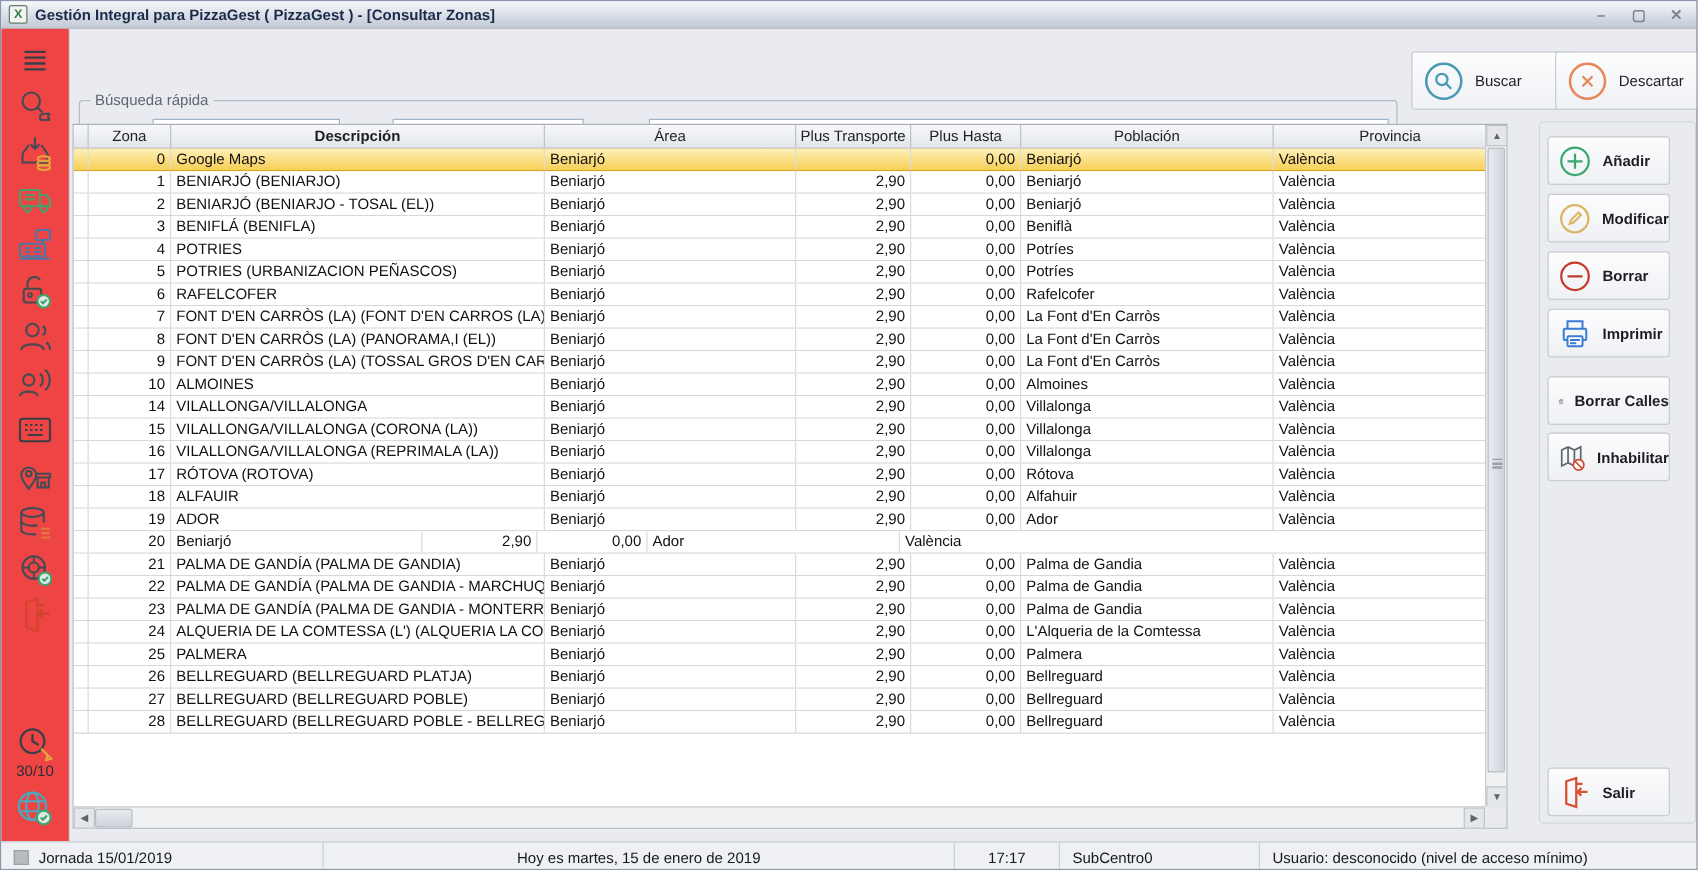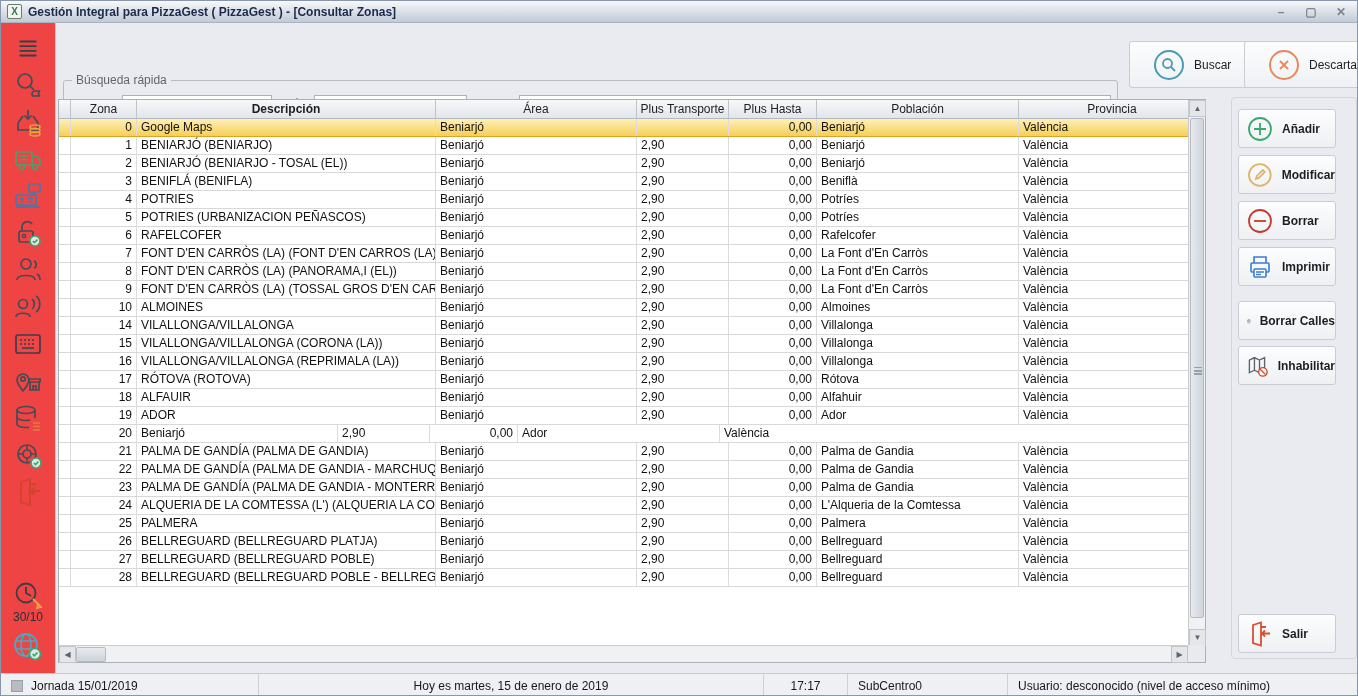--- a/index.html
+++ b/index.html
@@ -33,37 +33,37 @@
   .fldlabel { position:absolute; top:12px; font-size:12px; color:#1c1e22; }
   .combo { position:absolute; top:8px; height:22px; background:#fff; border:1px solid #9fb4c9; font-size:12px; color:#1c1e22;
     display:flex; align-items:center; padding-left:5px; }
   .combo .arrow { position:absolute; right:6px; top:8px; width:0; height:0; border-left:4px solid transparent;
     border-right:4px solid transparent; border-top:5px solid #6a7380; }
   .textfield { position:absolute; top:8px; height:22px; background:#fff; border:1px solid #9fb4c9; font-size:12px; padding-left:5px;
     font-family:"Liberation Sans", sans-serif; }
 
   
   .big-btn { position:absolute; top:40px; width:130px; height:47px; background:linear-gradient(#fdfdfe,#eff1f4);
-    border:1px solid #c8cdd4; border-radius:3px; display:flex; align-items:center; gap:10px; padding-left:24px; cursor:default; }
+    border:1px solid #c8cdd4; border-radius:3px; display:flex; align-items:center; gap:10px; padding-left:10px; cursor:default; }
   .big-btn .lbl { font-size:12px; color:#1c1e22; }
   .ring { width:30px; height:30px; border-radius:50%; display:flex; align-items:center; justify-content:center; }
 
   
   .grid { position:absolute; left:57px; top:98px; width:1148px; height:564px; background:#fff; border:1px solid #aab0b8; }
   .grid-header { display:flex; height:19px; background:linear-gradient(#f7f8fa,#e2e5ea); border-bottom:1px solid #b3b8bf; }
   .th { font-size:12px; color:#1c1e22; text-align:center; line-height:18px; border-right:1px solid #bfc3ca;
     overflow:hidden; white-space:nowrap; }
   .th.sorted { font-weight:bold; }
   .grid-body { position:absolute; left:0; top:19px; width:1129px; height:528px; overflow:hidden; background:#fff; }
   .tr { display:flex; height:18px; border-bottom:1px solid #d8d8d8; background:#fff; }
   .td { font-size:12px; color:#111; line-height:17px; padding:0 4px; border-right:1px solid #dcdcdc;
     overflow:hidden; white-space:nowrap; }
   .tr.selected { background:linear-gradient(#fdf0b8,#f7cf57); border-top:1px solid #dca325; border-bottom:1px solid #dca325; height:19px; margin-top:-1px; }
   .cw0{width:12px;} .cw1{width:66px;text-align:right;} .cw2{width:299px;} .cw3{width:201px;}
-  .cw4{width:92px;} .cw5{width:88px;text-align:right;} .cw6{width:202px;} .cw7{flex:1;border-right:none;}
+  .cw4{width:92px;text-align:right;} .cw5{width:88px;text-align:right;} .cw6{width:202px;} .cw7{flex:1;border-right:none;}
   .th.cw1{text-align:center;} .th.cw4{text-align:center;} .th.cw5{text-align:center;}
 
   
   .vscroll { position:absolute; right:0; top:0; width:17px; height:546px; background:#f0f1f3; border-left:1px solid #c9cdd2; }
   .hscroll { position:absolute; left:0; bottom:0; width:1129px; height:17px; background:#f0f1f3; border-top:1px solid #c9cdd2; display:flex; }
   .sb-btn { width:17px; height:17px; background:#e4e6ea; border:1px solid #c2c6cc; display:flex; align-items:center; justify-content:center;
     font-size:8px; color:#5e646c; }
   .vthumb { position:absolute; left:1px; top:18px; width:14px; height:500px; background:linear-gradient(90deg,#e8eaee,#cfd4db); border:1px solid #b6bbc2; border-radius:2px; }
   .vthumb::after { content:""; position:absolute; left:3px; top:248px; width:8px; height:1px; box-shadow:0 3px 0 #9aa0a8, 0 6px 0 #9aa0a8, 0 0 0 #9aa0a8; border-top:1px solid #9aa0a8; }
   .hthumb { width:30px; height:15px; margin-top:1px; background:linear-gradient(#e8eaee,#cfd4db); border:1px solid #b6bbc2; border-radius:2px; }

